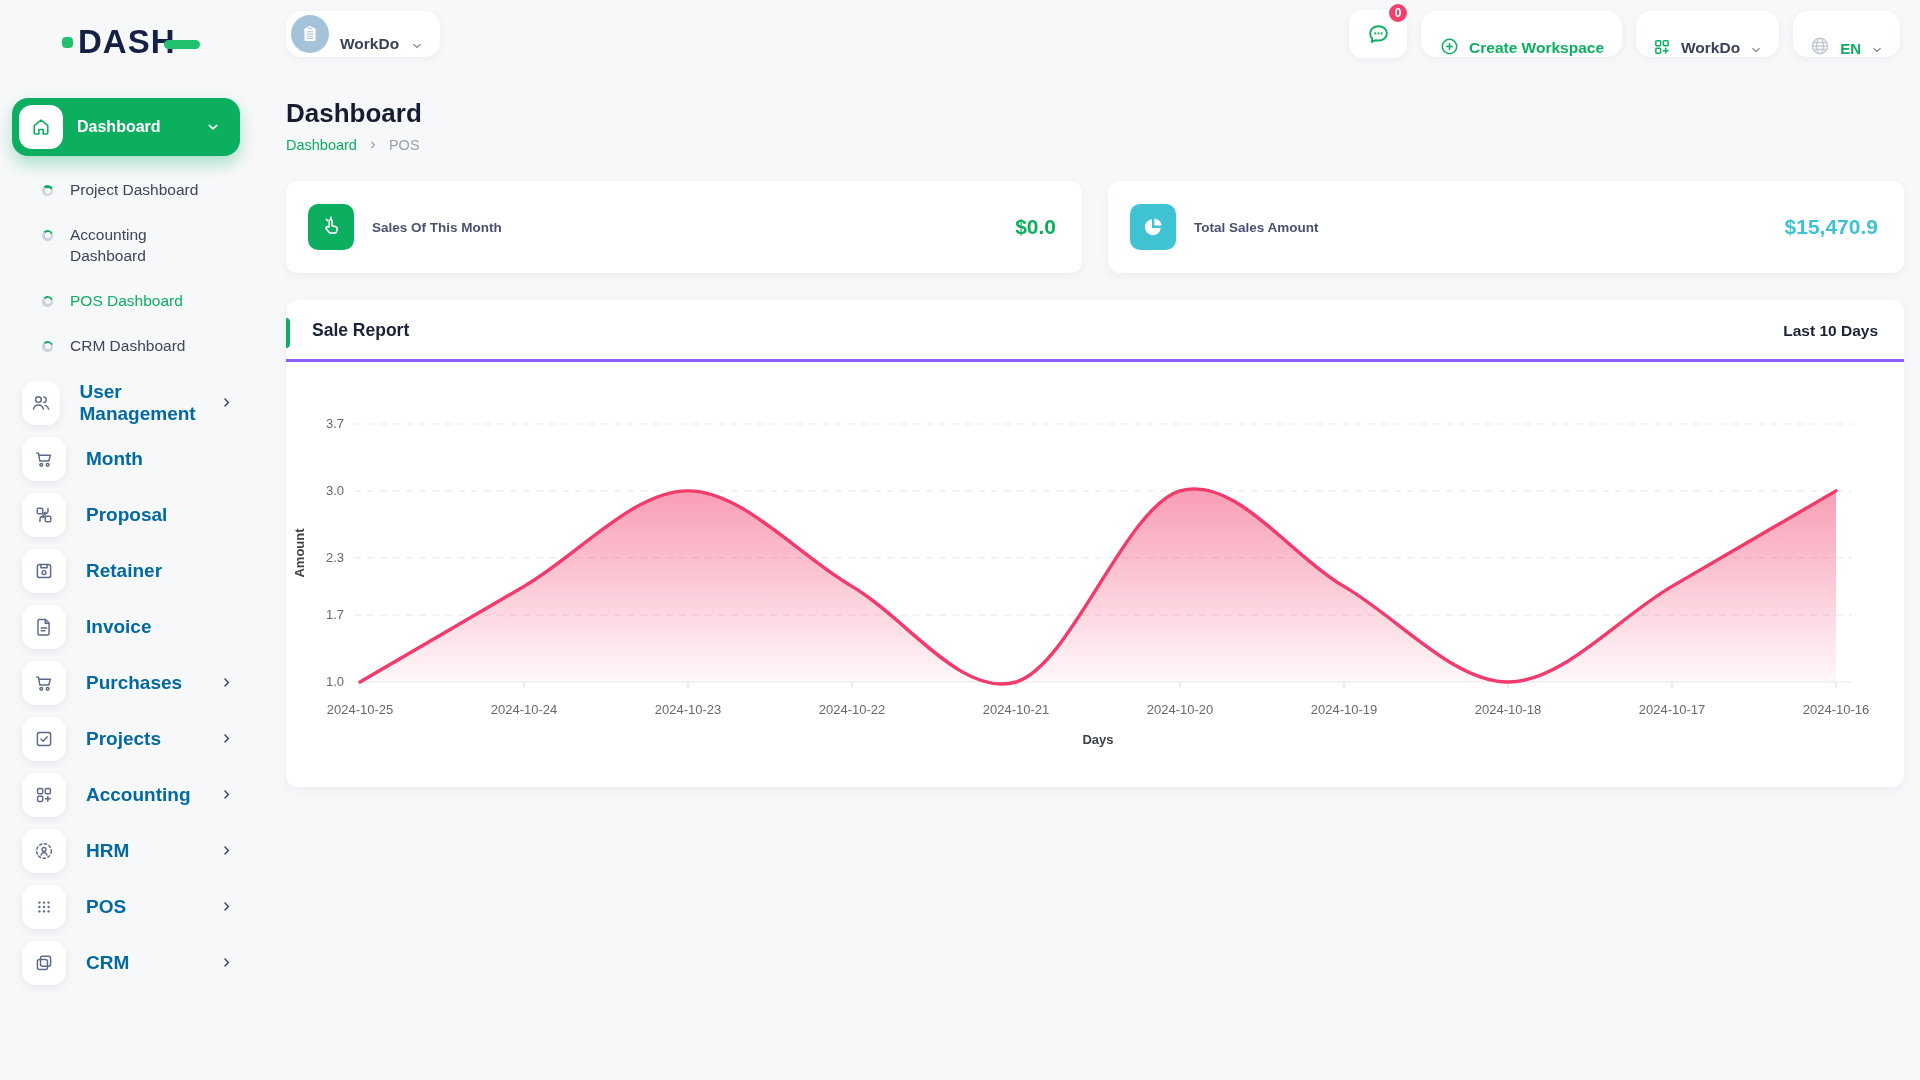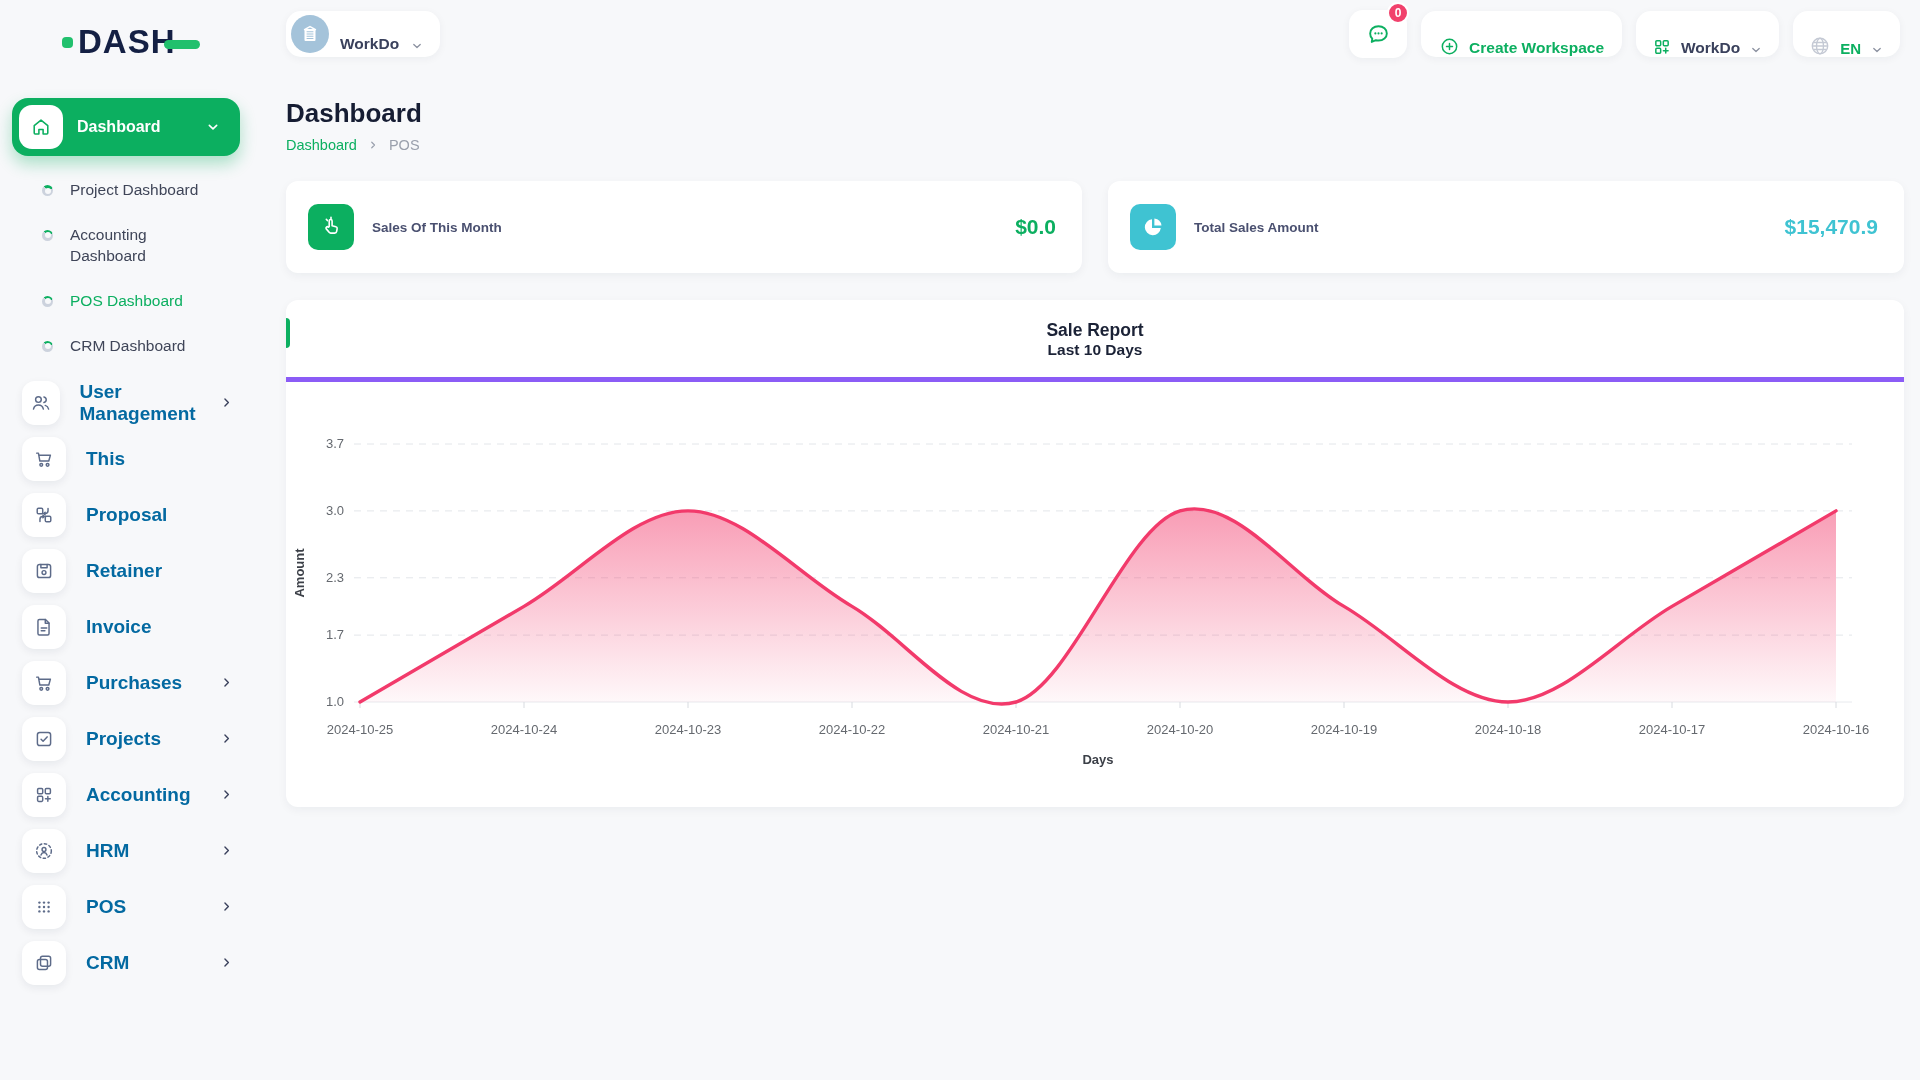--- a/index.html
+++ b/index.html
@@ -64,21 +64,21 @@
   .crumbs .cur { color:#9aa0ad; }
 
   .stats { margin-top:28px; display:grid; grid-template-columns:1fr 1fr; gap:26px; }
   .stat-card { background:#fff; border-radius:12px; height:92px; display:flex; align-items:center;
     padding:0 26px 0 22px; box-shadow:0 3px 10px rgba(25,35,60,.05); }
   .stat-card .tile { width:46px; height:46px; border-radius:10px; display:flex; align-items:center; justify-content:center; }
   .stat-card .slbl { margin-left:18px; font-size:13.5px; font-weight:600; color:#4a5070; }
   .stat-card .sval { margin-left:auto; font-size:21px; font-weight:700;text-align:right; }
 
   .chart-card { margin-top:27px; background:#fff; border-radius:12px; box-shadow:0 3px 10px rgba(25,35,60,.05); position:relative; }
-  .chart-head { display:flex; align-items:center; justify-content:space-between; padding:20px 26px 18px 26px; border-bottom:5px solid #8b5cf6;flex-direction:column; }
+  .chart-head { display:flex; align-items:center; justify-content:space-between; padding:20px 26px 18px 26px; border-bottom:3px solid #8b5cf6; }
   .accent { position:absolute; left:0; top:18px; width:4px; height:30px; background:#0caf60; border-radius:0 4px 4px 0; }
   .chart-title { font-size:17.5px; font-weight:700; color:#1b2236; }
   .chart-range { font-size:15.5px; font-weight:700; color:#1b2236;text-align:right; }
   #sale-chart { display:block; width:100%; height:425px; }
   #sale-chart text { font-family:"Liberation Sans", sans-serif; }
   .tick-txt { font-size:13px; fill:#65696f; }
   .axis-title { font-size:13px; font-weight:700; fill:#3c4048; }
 </style>
 </head>
 <body>
@@ -140,21 +140,21 @@
         </span>
       </li>
       <li>
         <span class="tile">
           <svg width="22" height="22" viewBox="0 0 24 24" fill="none" stroke="#5d6b89" stroke-width="1.6" stroke-linecap="round" stroke-linejoin="round" style="color:#5d6b89">
             <path d="M4 5.6h1.9l1.6 8.6h9.7l1.8-6.4H7.1"></path>
             <circle cx="9" cy="18.3" r="1.5"></circle>
             <circle cx="15.9" cy="18.3" r="1.5"></circle>
           </svg>
         </span>
-                  <span class="mlbl">This</span>
+                  <span class="mlbl">Month</span>
                   </li>
       <li>
         <span class="tile">
           <svg width="22" height="22" viewBox="0 0 24 24" fill="none" stroke="#5d6b89" stroke-width="1.6" stroke-linecap="round" stroke-linejoin="round" style="color:#5d6b89">
             <rect x="4.6" y="4.6" width="6" height="6" rx="1.4"></rect>
             <rect x="13.4" y="13.4" width="6" height="6" rx="1.4"></rect>
             <path d="M16.4 5v2.4a3 3 0 0 1-3 3h-1.6"></path>
             <path d="M13.3 8.9l-1.5 1.5 1.5 1.5"></path>
             <path d="M7.6 19v-2.4a3 3 0 0 1 3-3h1.6"></path>
             <path d="M10.7 15.1l1.5-1.5-1.5-1.5"></path>

